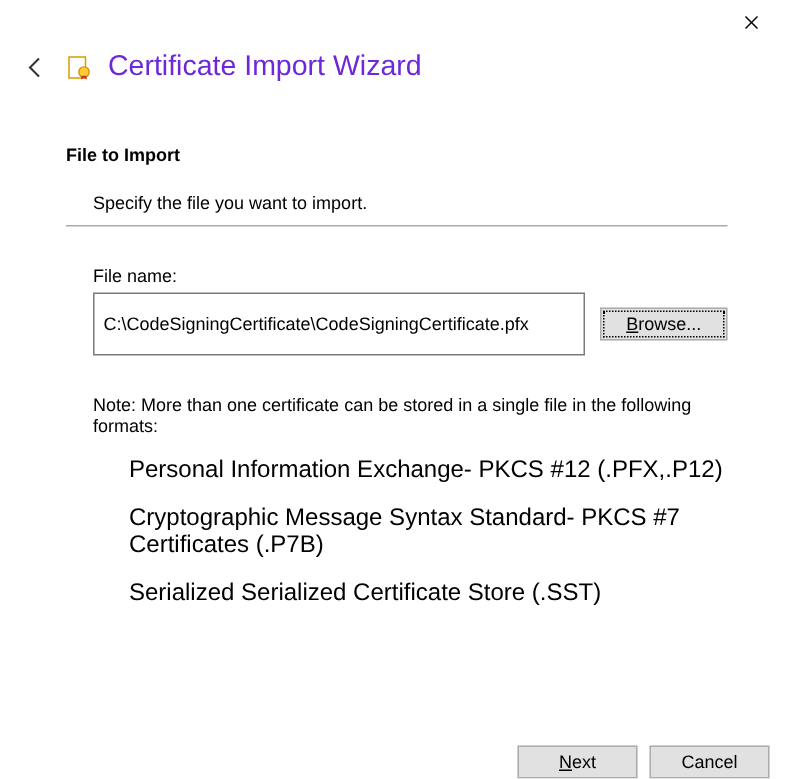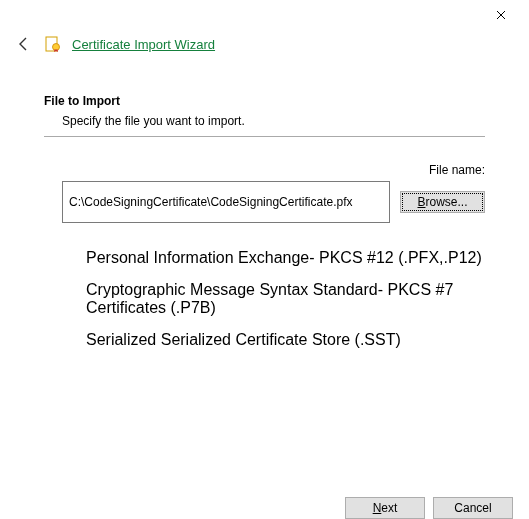--- a/index.html
+++ b/index.html
@@ -40,41 +40,41 @@
       width: 20px;
       height: 20px;
       display: flex;
       align-items: center;
       justify-content: center;
       font-size: 16px;
       color: #333;
       cursor: pointer;
     }
     .wiz-icon svg { width: 18px; height: 18px; display:block; }
-    .wiz-title { color: #15803d; font-size: 13px; text-decoration: underline; }
+    .wiz-title { color: #6d28d9; font-size: 19px; }
     .content {
       padding: 30px 44px 0 44px;
     }
     .section-heading {
       font-weight: bold;
       font-size: 12px;
-      margin-bottom: 6px;
+      margin-bottom: 18px;
     }
     .section-sub {
       font-size: 12px;
       margin-left: 18px;
       margin-bottom: 8px;
     }
     .hr {
       border: none;
       border-top: 1px solid #aaa;
       margin: 2px 0 26px 0;
     }
     .field-block { margin-left: 18px; }
-    .field-label { margin-bottom: 4px; font-size: 12px; text-align: right; }
+    .field-label { margin-bottom: 4px; font-size: 12px; }
     .file-row {
       display: flex;
       gap: 10px;
       align-items: center;
       margin-bottom: 26px;
     }
     .file-input {
       flex: 1;
       border: 1px solid #7a7a7a;
       height: 22px;
@@ -150,20 +150,21 @@
 
   <div class="field-block">
     <div class="field-label">File name:</div>
     <div class="file-row">
       <input type="text" class="file-input" value="C:\CodeSigningCertificate\CodeSigningCertificate.pfx" style="">
       <button class="browse-btn"><span class="mn">B</span><span>rowse...</span></button>
     </div>
   </div>
 
   <div class="note-block">
+    <div class="note-line">Note:  More than one certificate can be stored in a single file in the following formats:</div>
     <div class="note-item">Personal Information Exchange- PKCS #12 (.PFX,.P12)</div>
     <div class="note-item">Cryptographic Message Syntax Standard- PKCS #7 Certificates (.P7B)</div>
     <div class="note-item">Serialized Serialized Certificate Store (.SST)</div>
   </div>
 </div>
 
 <div class="footer">
   <button><span class="mn">N</span><span>ext</span></button>
   <button>Cancel</button>
 </div>

